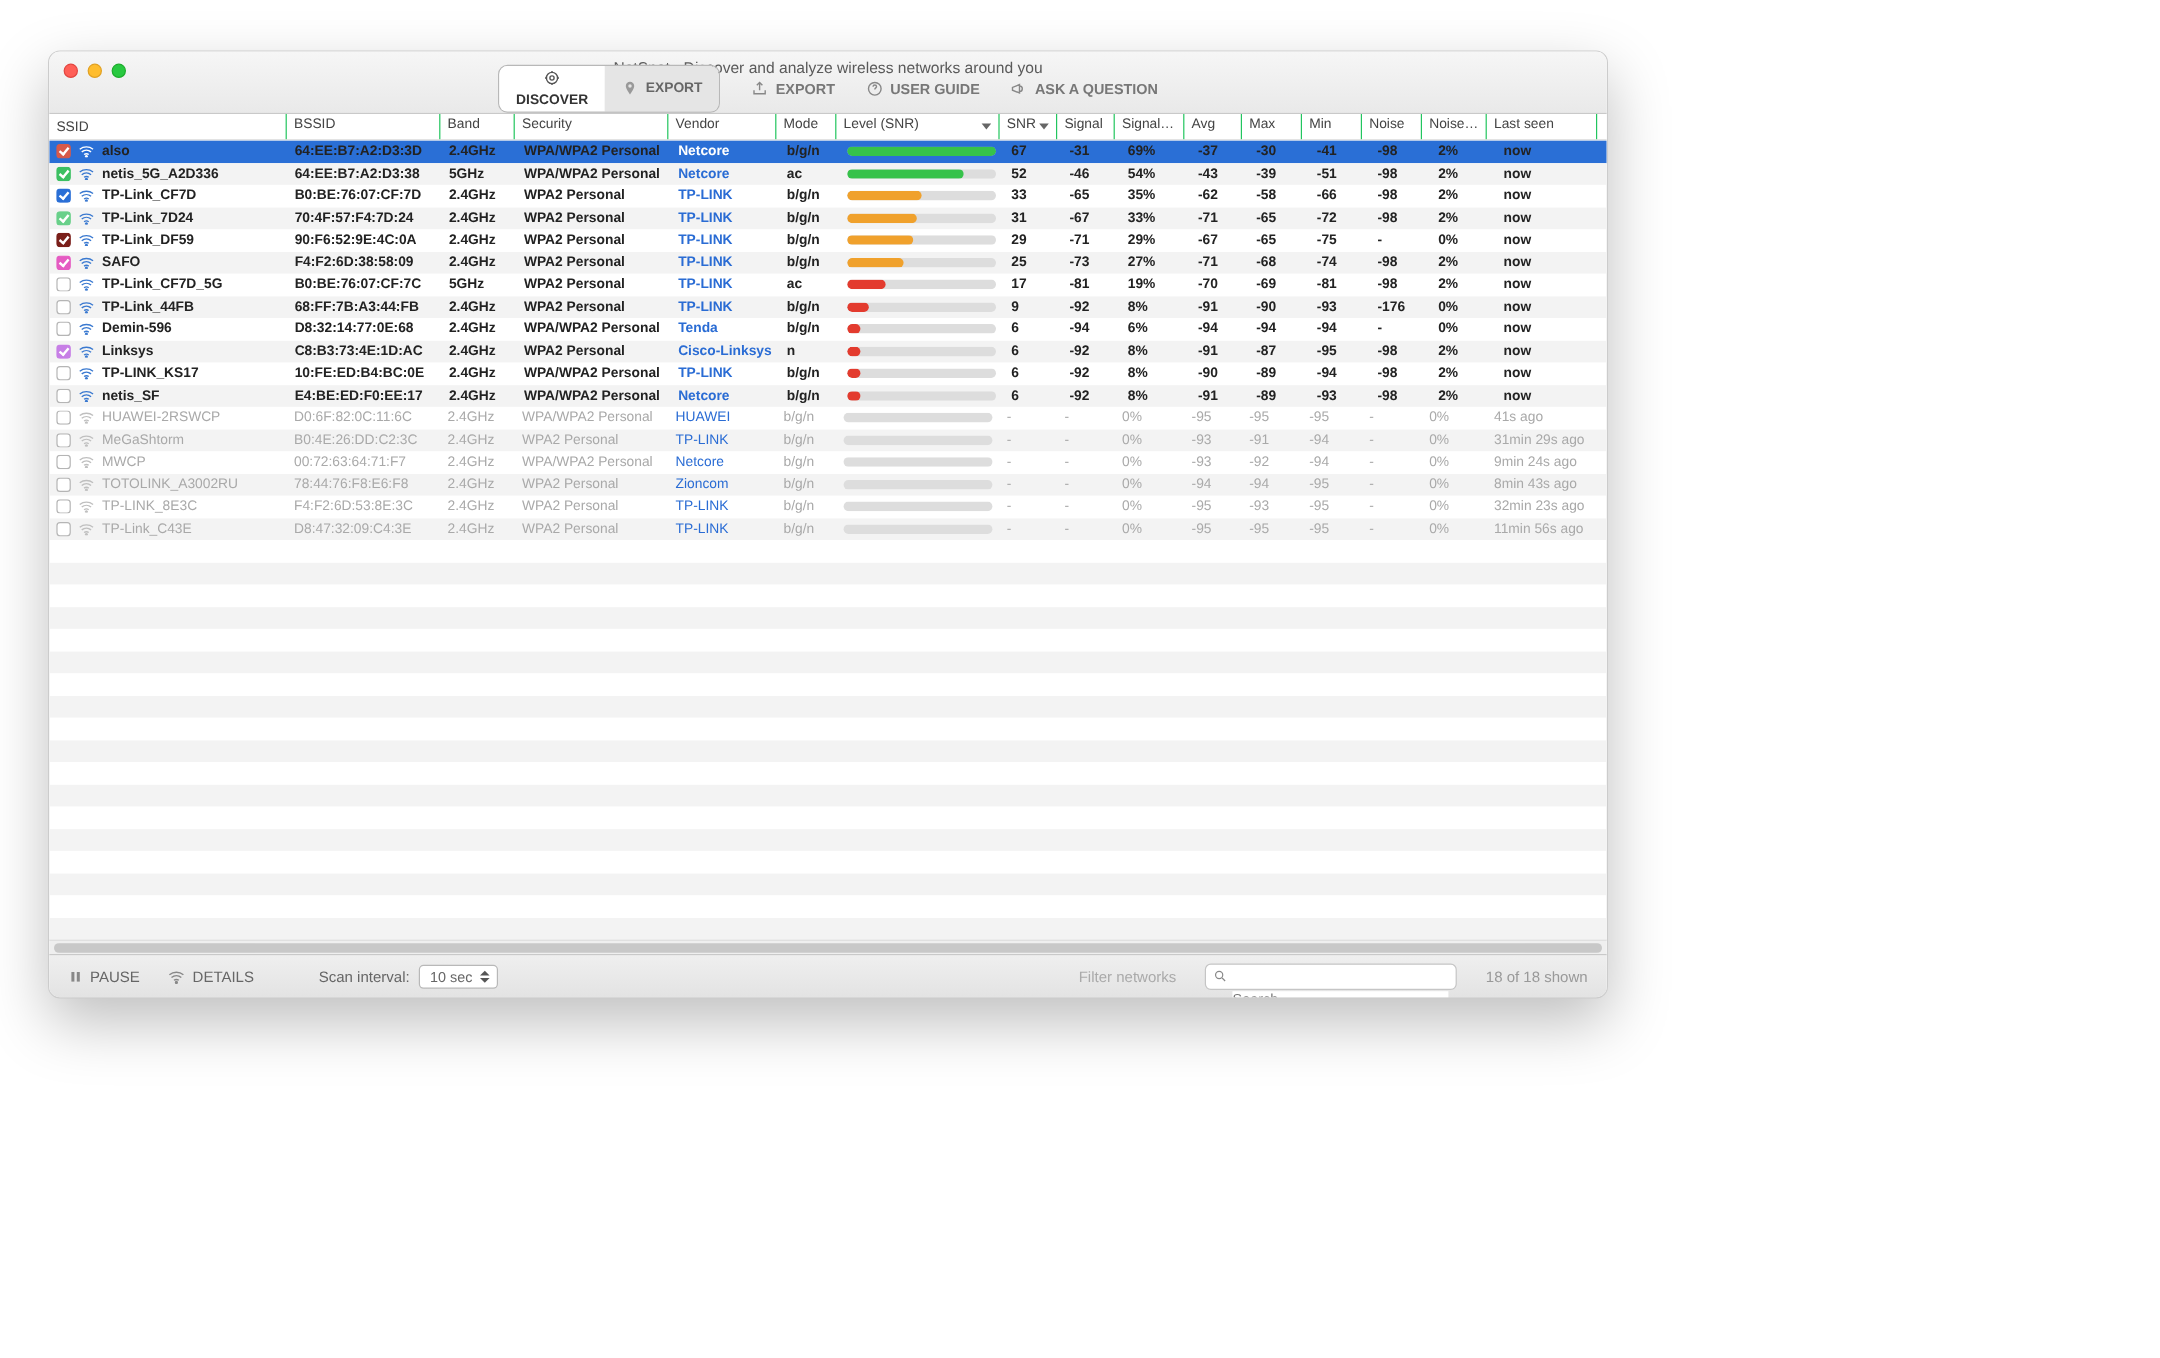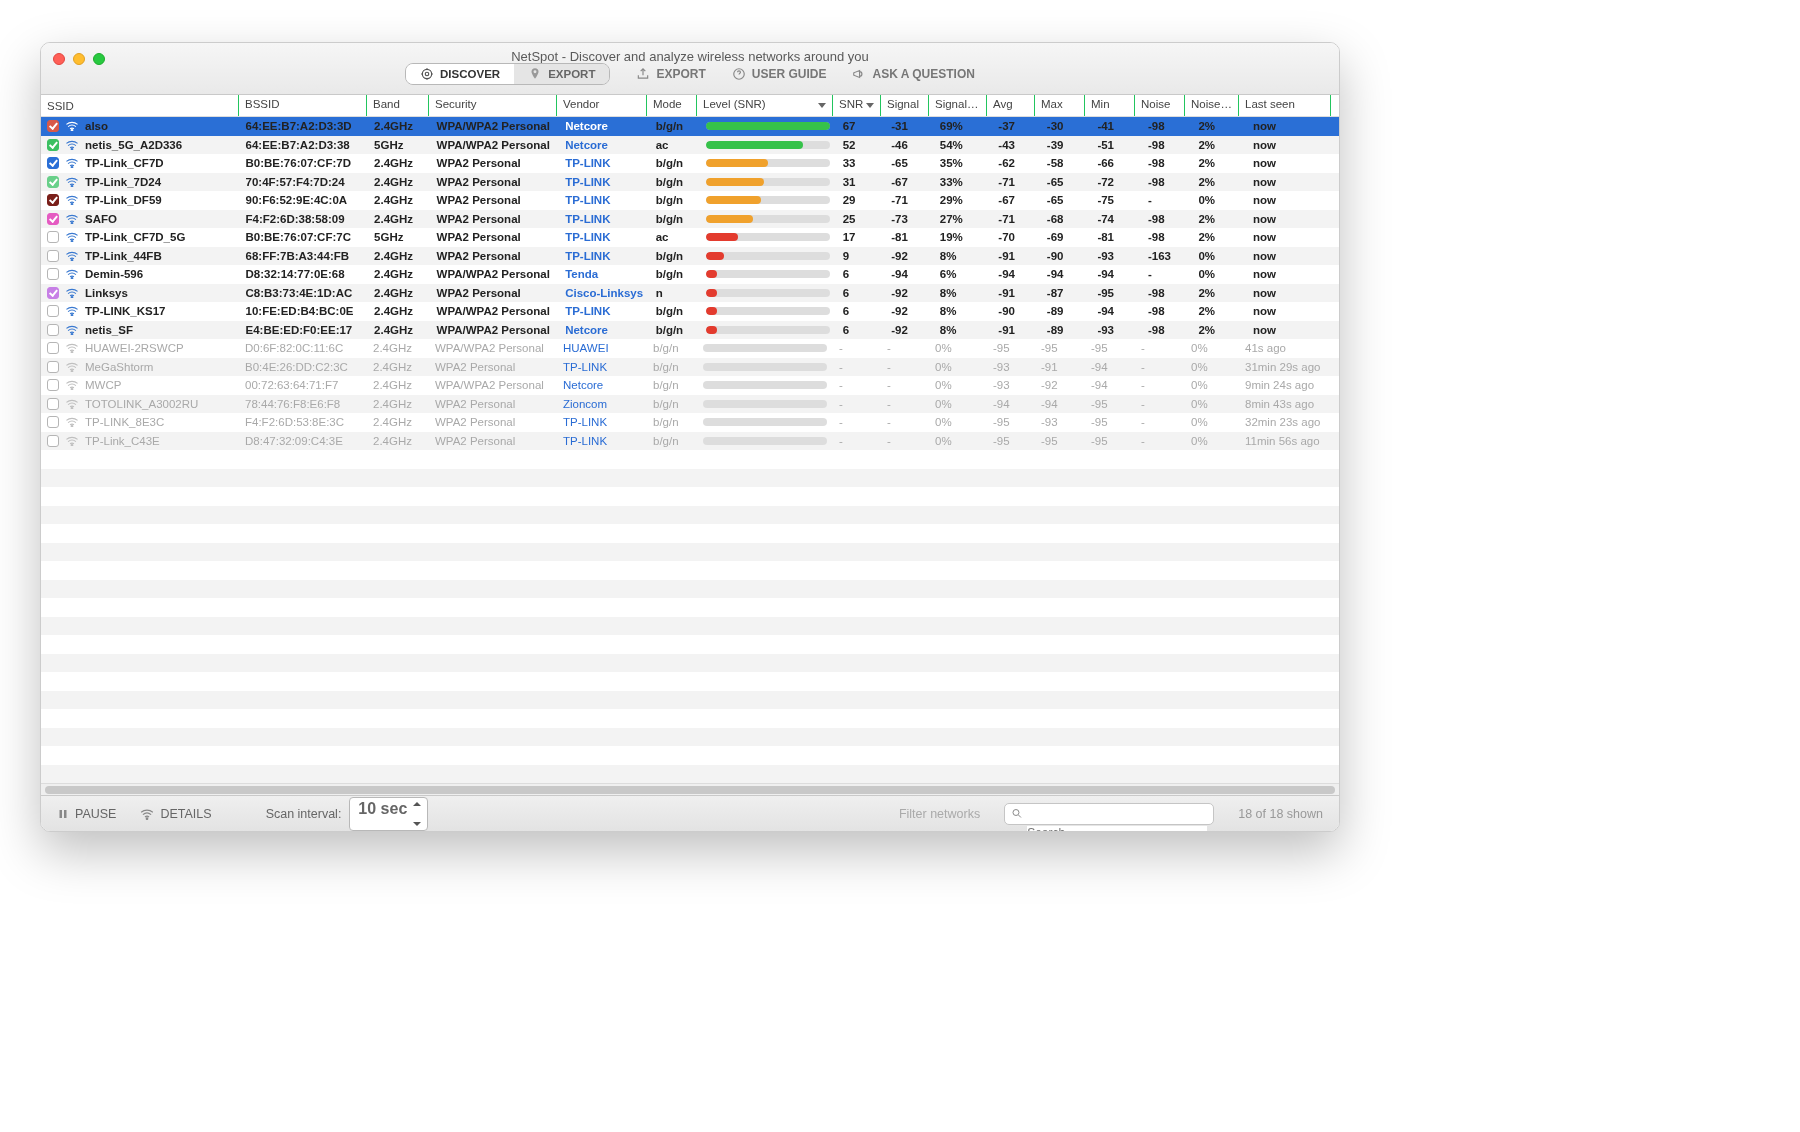--- a/index.html
+++ b/index.html
@@ -20,21 +20,21 @@
   .tl.red{background:#ff5f57;border:1px solid #e24640;}
   .tl.yel{background:#ffbd2e;border:1px solid #e1a123;}
   .tl.grn{background:#28c940;border:1px solid #1dad2c;}
   .title { width:100%; text-align:center; font-size:13px; color:#5a5a5a; margin-top:-24px;}
   .toolbar {
     height:36px; display:flex; align-items:center; justify-content:center; gap:26px;
     position:absolute; bottom:2px; left:0; right:0;
   }
   .seg { display:flex; border:1px solid #b8b8b8; border-radius:8px; overflow:hidden; }
   .seg .segbtn { padding:3px 14px; display:flex; align-items:center; gap:6px; font-size:11.5px; font-weight:700; color:#666; background:#e5e5e5; }
-  .seg .segbtn.active { background:#fff; color:#333;}
+  .seg .segbtn.active { background:#fff; color:#333;flex-direction:column;}
   .tbtn { display:flex; align-items:center; gap:6px; font-size:12px; font-weight:600; color:#777; }
   .tbtn svg, .seg svg { width:14px; height:14px; }
   .header-row {
     height:22px; display:flex; align-items:stretch; background:#fff;
     border-bottom:1px solid #ddd; font-size:11.5px; color:#444; flex:0 0 auto;
   }
   .header-row .cell { border-right:1px solid #22c55e; padding:3px 6px; position:relative; }
   .header-row .cell.sort::after {
     content:""; position:absolute; right:6px; top:8px; width:0;height:0;
     border-left:4px solid transparent;border-right:4px solid transparent;border-top:5px solid #666;
@@ -73,21 +73,21 @@
   .row.sel .bar{background:#6f9ae0;}
   .bar .fill{ position:absolute; left:0;top:0;bottom:0; border-radius:4px;}
   .empty .row { height:18.5px; }
   .footer {
     height:36px; flex:0 0 auto; background:linear-gradient(#efefef,#e3e3e3);
     border-top:1px solid #c9c9c9; display:flex; align-items:center; padding:0 16px; gap:24px;
     font-size:12.5px; color:#666;
   }
   .footer .btn { display:flex; align-items:center; gap:6px; font-weight:400;}
   .spacer{flex:1;}
-  .select { border:1px solid #b8b8b8; border-radius:4px; background:#fff; padding:2px 20px 12px 8px; font-weight:700; position:relative; font-size:16px;}
+  .select { border:1px solid #b8b8b8; border-radius:4px; background:#fff; padding:2px 20px 2px 8px; font-weight:400; position:relative; font-size:12px;}
   .select::after{content:"";position:absolute;right:6px;top:4px;width:0;height:0;border-left:4px solid transparent;border-right:4px solid transparent;border-bottom:4px solid #555;}
   .select::before{content:"";position:absolute;right:6px;bottom:4px;width:0;height:0;border-left:4px solid transparent;border-right:4px solid transparent;border-top:4px solid #555;}
   .search { width:210px; height:22px; border:1px solid #c5c5c5; border-radius:5px; background:#fff; display:flex; align-items:center; padding:0 6px; gap:4px;}
   .search input{border:none;outline:none;width:100%;font-size:12px;margin-top:38px;}
   .scrollbar{height:12px;background:#efefef;border-top:1px solid #dcdcdc;}
   .scrollbar .thumb{height:8px;margin:2px 4px;background:#c8c8c8;border-radius:4px;}
 </style>
 </head>
 <body>
 
@@ -384,21 +384,21 @@
             <div class="bar">
               <div class="fill" style="width:14%;background:#e33b2e"></div>
             </div>
           </div>
           <div class="cell c-snr">9</div>
           <div class="cell c-sig">-92</div>
           <div class="cell c-sigp">8%</div>
           <div class="cell c-avg">-91</div>
           <div class="cell c-max">-90</div>
           <div class="cell c-min">-93</div>
-          <div class="cell c-noise">-163</div>
+          <div class="cell c-noise">-176</div>
           <div class="cell c-noisep">0%</div>
           <div class="cell c-last">now</div>
         </div>
         <div class="row active">
           <div class="cell c-ssid">
             <span class="chk " style="--cc:#2a6fd6"></span>
             <svg class="wifi" viewBox="0 0 24 18" fill="none" stroke="#3a79d0" stroke-width="2">
               <path d="M2 6a16 16 0 0120 0M5 10a11 11 0 0114 0M8.5 14a6 6 0 017 0"></path>
               <circle cx="12" cy="17" r="1.4" fill="#3a79d0"></circle>
             </svg>

